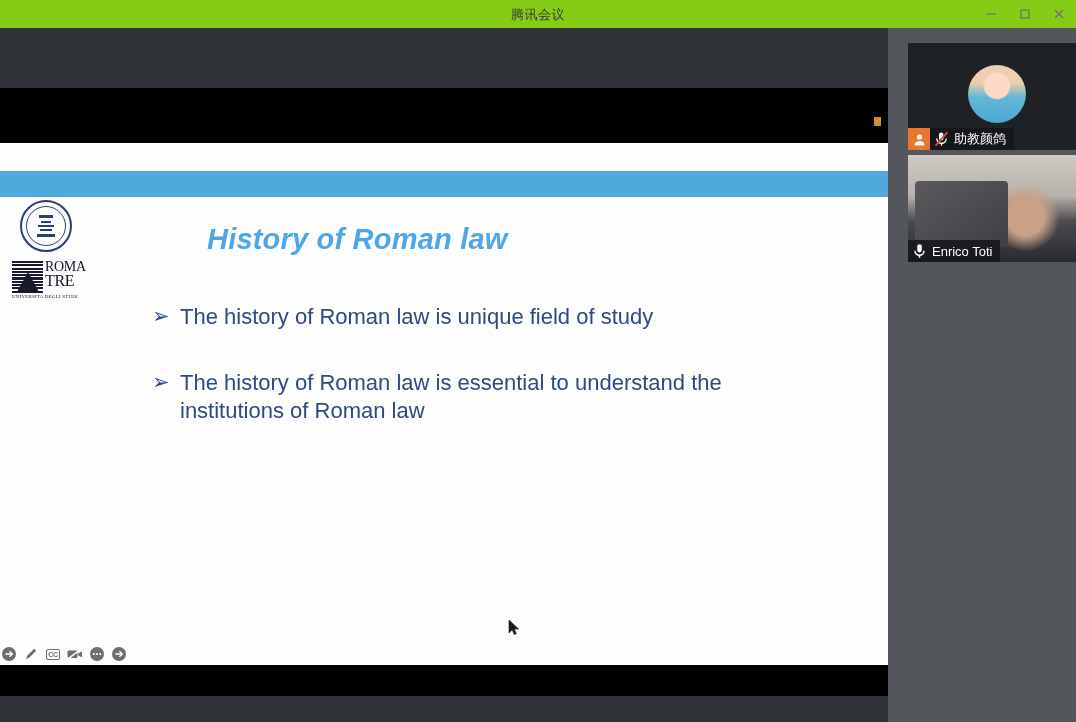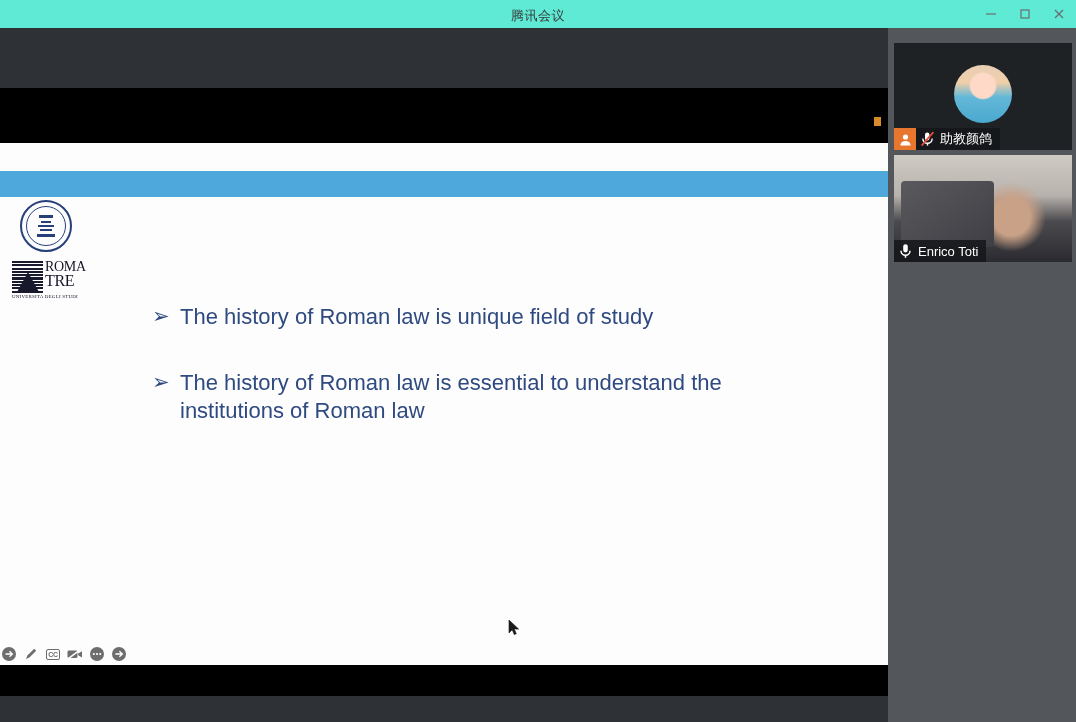--- a/index.html
+++ b/index.html
@@ -7,23 +7,23 @@
     width: 1076px; height: 722px;
     overflow: hidden;
     background: #2e3236;
     font-family: "Liberation Sans", sans-serif;
   }
 
   
   .titlebar {
     position: absolute; left: 0; top: 0;
     width: 1076px; height: 36px;
-    background: #5eead4;
-    display: flex; align-items: center; justify-content: center;
-    border-bottom: 4px solid #c2410c;
+    background: #84cc16;
+    display: flex; align-items: center; justify-content: center;
+    border-bottom: 6px solid #c2410c;
   }
   .titlebar-title {
     font-size: 13px; color: #3a3a3a; letter-spacing: 0.5px;
   }
   .win-controls {
     position: absolute; right: 0; top: 0; height: 28px;
     display: flex; align-items: center;
   }
   .win-btn {
     width: 34px; height: 28px;
@@ -187,21 +187,21 @@
     border: 1.6px solid #6d6d6d; border-radius: 2px;
     font-size: 7px; font-weight: bold; color: #6d6d6d;
     padding: 0 1px; line-height: 9px; letter-spacing: -0.2px;
   }
 
   
   .sidebar {
     position: absolute; left: 888px; top: 0;
     width: 188px; height: 694px;
     background: #53565a;
-    padding: 15px 5px 0 6px;
+    padding: 15px 5px 0 20px;
   }
   .tile {
     position: relative;
     width: 178px; height: 107px;
     background: #1f2225;
     margin-bottom: 5px;
     overflow: hidden;
   }
   .tile.active {
     border: 2px solid #2fbf61;
@@ -346,20 +346,21 @@
         <div class="roma-logo">
           <div class="roma-mark"></div>
           <div class="roma-text">
             <span class="l1">ROMA</span>
             <span class="l2">TRE</span>
           </div>
         </div>
         <div class="roma-sub">UNIVERSITA DEGLI STUDI</div>
       </div>
 
+      <div class="slide-title">History of Roman law</div>
 
       <div class="bullets">
         <div class="bullet-row">
           <span class="bullet-mark">➢</span>
           <span class="bullet-text">The history of Roman law is unique field of study</span>
         </div>
         <div class="bullet-row">
           <span class="bullet-mark">➢</span>
           <span class="bullet-text">The history of Roman law is essential to understand the institutions of Roman law</span>
         </div>

